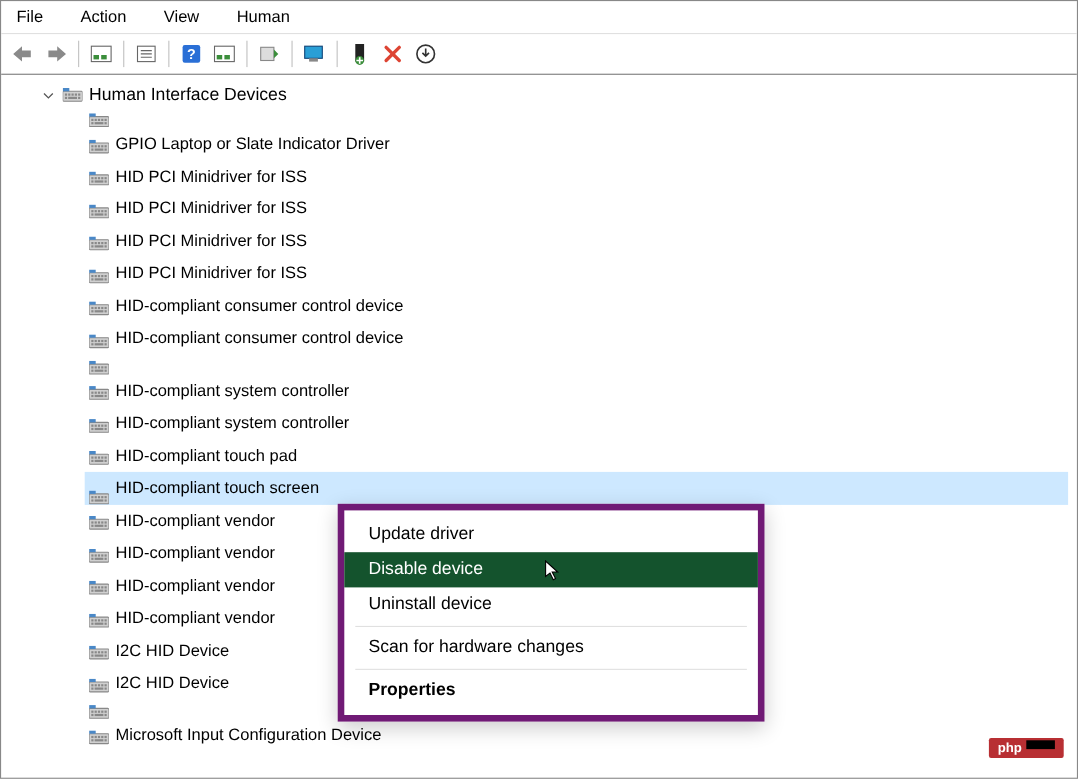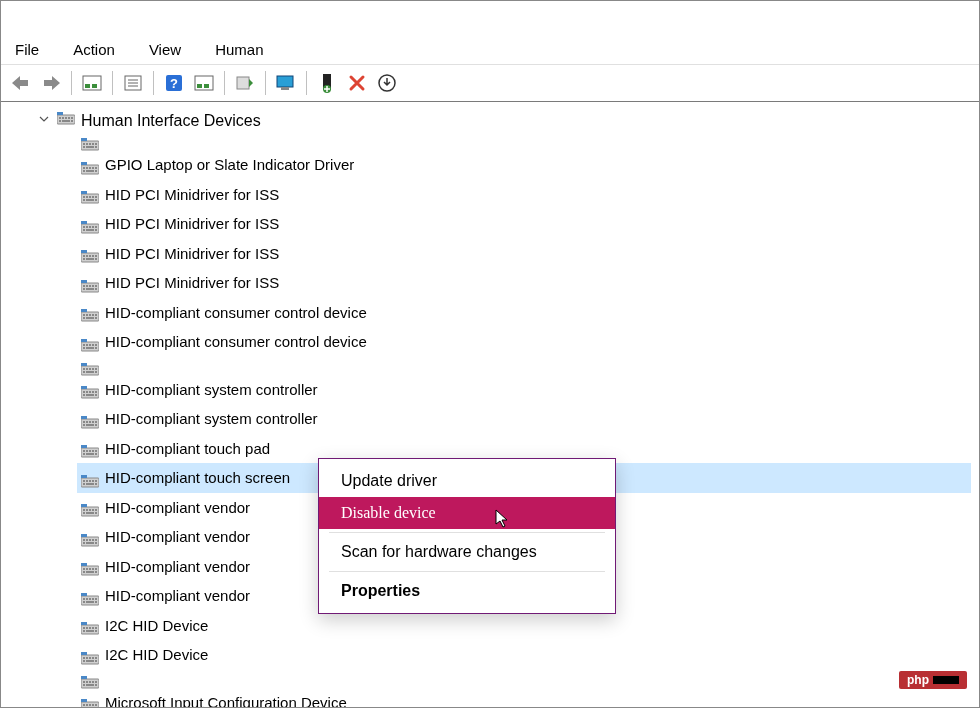--- a/index.html
+++ b/index.html
@@ -12,21 +12,20 @@
   overflow: hidden;
   border: 1px solid #888;
   position: relative;
 }
 .menubar {
   display: flex;
   padding: 4px 8px;
   gap: 22px;
   font-size: 15px;
   border-bottom: 1px solid #e0e0e0;
-  margin-top: 34px;
 }
 .menubar-item { padding: 2px 6px; cursor: default; }
 .toolbar {
   display: flex;
   align-items: center;
   padding: 4px 6px;
   gap: 2px;
   border-bottom: 1px solid #7a7a7a;
 }
 .toolbar .tbbtn {
@@ -38,68 +37,67 @@
   width: 1px; height: 24px;
   background: #c0c0c0;
   margin: 0 4px;
 }
 .tree {
   padding: 8px 8px 8px 36px;
   overflow: auto;
   height: calc(100% - 70px);
 }
 .tree-category {
-  display: flex; align-items: flex-start;
+  display: flex; align-items: center;
   gap: 6px;
   padding: 2px 0;
 }
 .expander {
   width: 14px; height: 14px;
   display: inline-flex; align-items: center; justify-content: center;
   font-size: 10px; color: #555;
 }
 .cat-label { font-size: 16px; }
 .tree-children { padding-left: 40px; }
 .tree-node {
   display: flex; align-items: center;
   gap: 6px;
   padding: 2px 4px;
   line-height: 1.7;
   white-space: nowrap;
 }
 .tree-node.selected {
   background: #cde8ff;
+  align-items: flex-end;
 }
 .tree-node.selected .node-label {
   background: #cde8ff;
 }
 .dev-icon {
   width: 18px; height: 14px;
   display: inline-block;
   flex-shrink: 0;
 }
 .context-menu {
   position: absolute;
   left: 306px; top: 457px;
-  width: 298px;
+  width: 388px;
   background: #fff;
-  border: 1px solid #701a75;
+  border: 6px solid #701a75;
   box-shadow: 0 6px 18px rgba(0,0,0,0.2);
   padding: 6px 0;
   font-size: 16px;
-  margin-left: 11px;
 }
 .context-item {
   padding: 7px 22px;
   cursor: default;
 }
 .context-item.highlight {
-  background: #be185d;
+  background: #14532d;
   color: #fff;
-  font-family: Liberation Serif, serif;
 }
 .context-sep {
   height: 1px;
   background: #e0e0e0;
   margin: 3px 10px;
 }
 .context-item.bold { font-weight: 700; }
 .cursor {
   position: absolute;
   left: 494px; top: 508px;
@@ -107,21 +105,21 @@
 }
 .watermark {
   position: absolute;
   right: 12px; bottom: 18px;
   background: #b82f33;
   color: #fff;
   font-size: 12px;
   font-weight: 600;
   padding: 2px 8px;
   border-radius: 2px;
-  display: flex; align-items: center; gap: 4px;
+  display: flex; align-items: flex-start; gap: 4px;
 }
 .watermark .blk {
   display:inline-block; width: 26px; height: 8px; background:#000;
 }
 </style>
 </head>
 <body>
 
 <div class="menubar">
   <div class="menubar-item">File</div>
@@ -542,20 +540,21 @@
             <rect x="0" y="0" width="6" height="3" fill="#4a88c7"></rect>
           </svg></span>
         <span class="node-label">Microsoft Input Configuration Device</span>
       </div>
     </div>
 </div>
 
 <div class="context-menu">
   <div class="context-item">Update driver</div>
   <div class="context-item highlight">Disable device</div>
+  <div class="context-item">Uninstall device</div>
   <div class="context-sep"></div>
   <div class="context-item">Scan for hardware changes</div>
   <div class="context-sep"></div>
   <div class="context-item bold">Properties</div>
 </div>
 
 <div class="cursor">
   <svg width="16" height="20" viewBox="0 0 16 20">
       <path d="M1 1 L1 15 L5 12 L8 18 L10 17 L7 11 L12 11 Z" fill="#fff" stroke="#000" stroke-width="1"></path>
     </svg>

